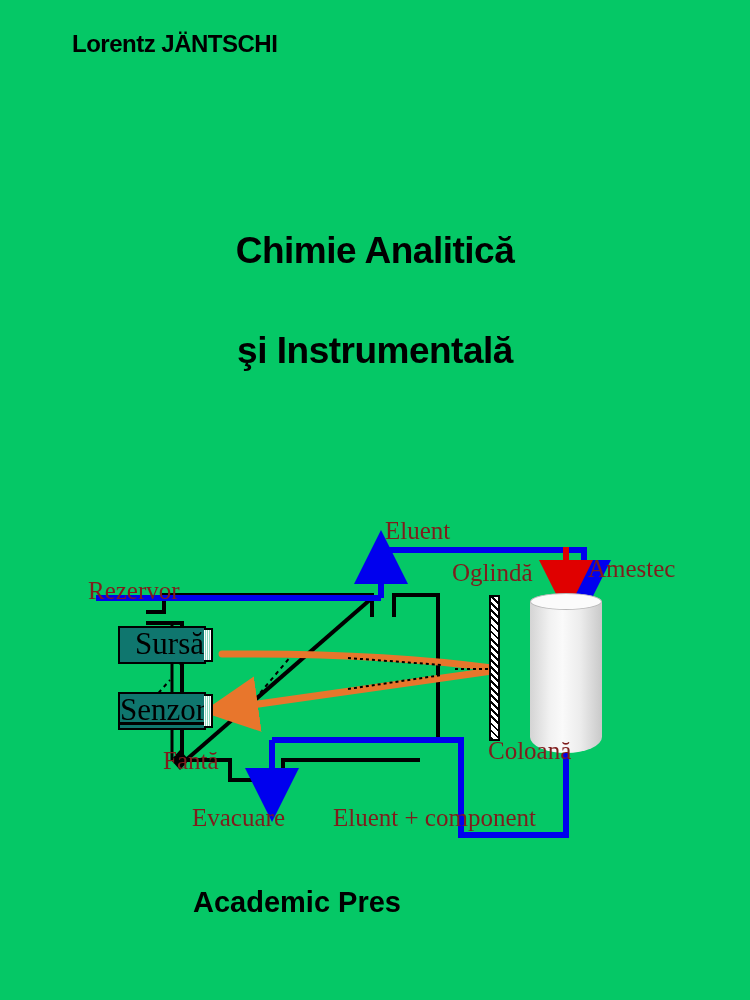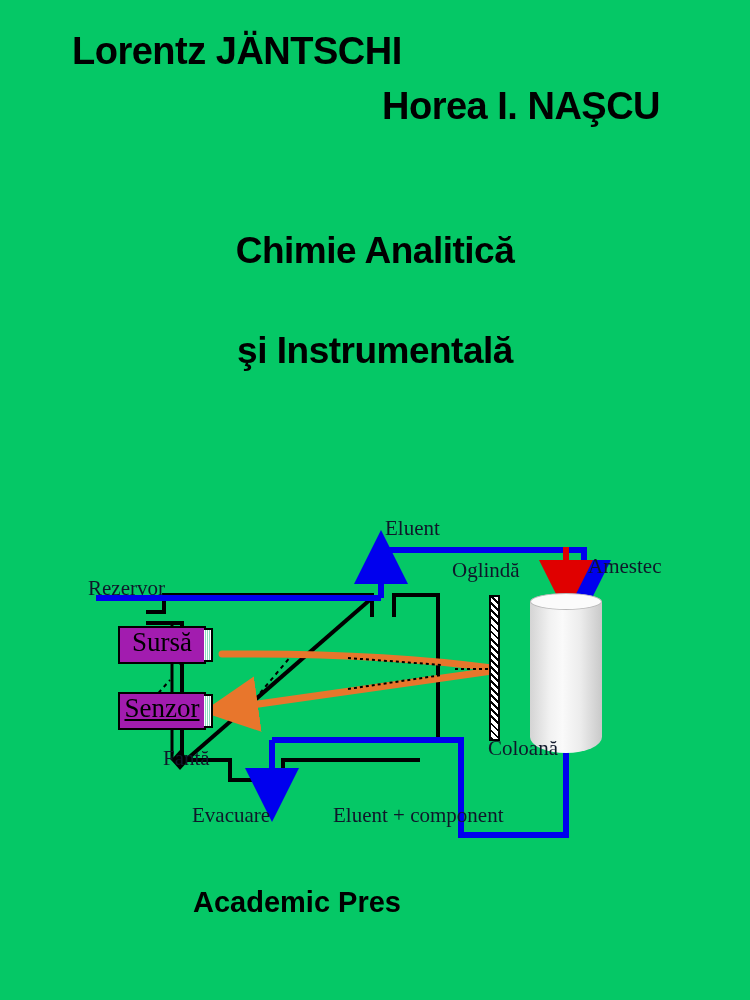--- a/index.html
+++ b/index.html
@@ -14,21 +14,21 @@
     background: #05c866;
     overflow: hidden;
     font-family: "Liberation Sans", sans-serif;
   }
 
   
   .author {
     position: absolute;
     font-family: "Liberation Sans", sans-serif;
     font-weight: bold;
-    font-size: 38px;
+    font-size: 24px;
     letter-spacing: -0.5px;
     color: #000000;
     white-space: nowrap;
   }
   #author-1 { left: 72px;  top: 30px; }
   #author-2 { left: 382px; top: 85px; }
 
   .title-line {
     position: absolute;
     width: 750px;
@@ -60,33 +60,33 @@
   #diagram {
     position: absolute;
     left: 0;
     top: 495px;
     width: 750px;
     height: 355px;
   }
   .dlabel {
     position: absolute;
     font-family: "Liberation Serif", serif;
-    font-size: 21px;
-    color: #0f172a;
+    font-size: 25px;
+    color: #7f1d1d;
     white-space: nowrap;
     line-height: 1;
   }
   .devicebox {
     position: absolute;
-    background: #a21caf;
+    background: #0f766e;
     border: 2px solid #000000;
     font-family: "Liberation Serif", serif;
-    font-size: 27px;
-    color: #000000;
-    text-align: center;
+    font-size: 31px;
+    color: #000000;
+    text-align: right;
     line-height: 1.05;
     box-sizing: border-box;
   }
   .stripes {
     position: absolute;
     top: 0;
     right: -9px;
     width: 9px;
     height: 100%;
     background: repeating-linear-gradient(
@@ -133,21 +133,20 @@
         #000000 0px, #000000 2px,
         #ffffff 2px, #ffffff 5px);
   }
 </style>
 </head>
 <body>
 
 <div id="cover">
 
   <div class="author" id="author-1">Lorentz JÄNTSCHI</div>
-  <div class="author" id="author-2">Horea I. NAŞCU</div>
 
   <div class="title-line" id="title-1">Chimie Analitică</div>
   <div class="title-line" id="title-2">şi Instrumentală</div>
 
   <div id="diagram">
 
     <svg width="750" height="355" viewBox="0 0 750 355" style="position:absolute;left:0;top:0;">
       <defs>
         <marker id="ah-blue" markerWidth="9" markerHeight="9" refX="4.5" refY="4.5" orient="auto">
           <path d="M0,0 L9,4.5 L0,9 z" fill="#0000ee"></path>

